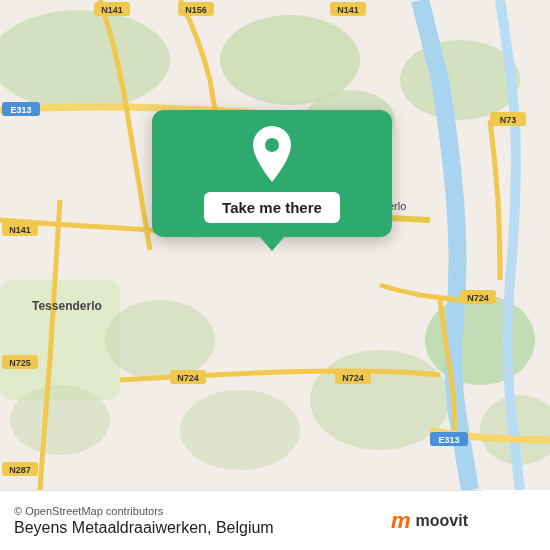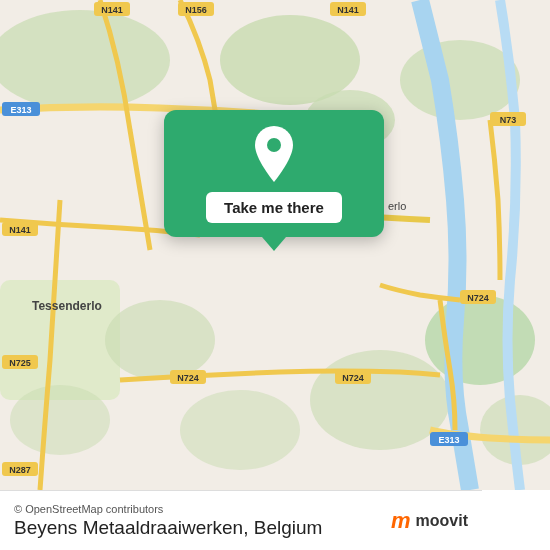--- a/index.html
+++ b/index.html
@@ -22,22 +22,22 @@
     
     #map-svg {
       width: 100%;
       height: 100%;
     }
 
     
     #popup-card {
       position: absolute;
       top: 110px;
-      left: 164px;
-      width: 220px;
+      left: 152px;
+      width: 240px;
       background: #2eaa6e;
       border-radius: 12px;
       display: flex;
       flex-direction: column;
       align-items: center;
       padding: 18px 20px 14px;
       box-shadow: 0 4px 16px rgba(0,0,0,0.25);
       z-index: 10;
     }
 
@@ -92,21 +92,21 @@
       flex-direction: column;
       gap: 2px;
     }
 
     #attribution-text {
       font-size: 11px;
       color: #555;
     }
 
     #place-name {
-      font-size: 19px;
+      font-size: 16px;
       color: #222;
       font-weight: 500;
     }
 
     #moovit-logo {
       display: flex;
       align-items: center;
       gap: 5px;
     }
 

